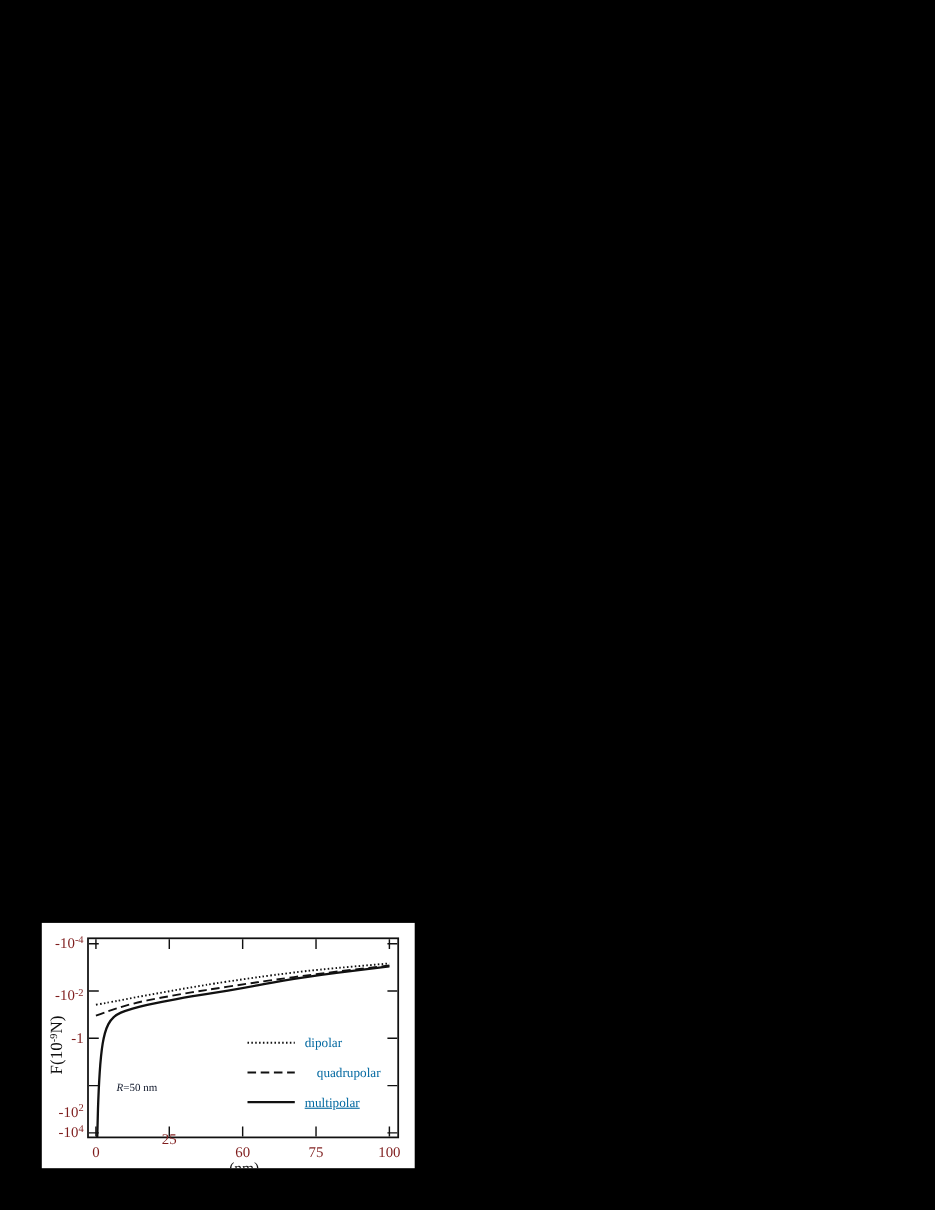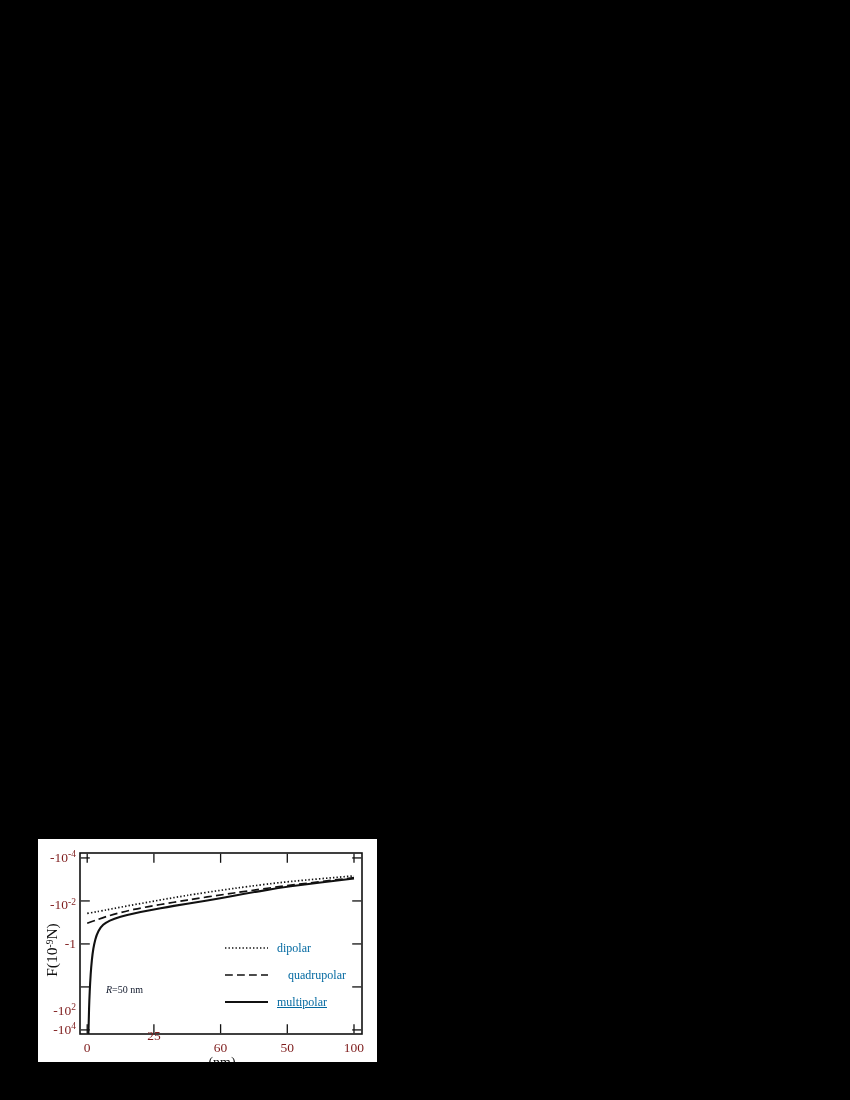--- a/index.html
+++ b/index.html
@@ -61,21 +61,21 @@
     </svg>
 
   <div class="ylabel"><span>F(10</span><span class="sup">-9</span><span>N)</span></div>
 
   <div class="annotation"><span class="it">R</span><span>=50 nm</span></div>
 
   <div class="xlabel">(nm)</div>
 <div class="tick-label xtick" style="left: 29.2034px; top: 201px;">0</div>
     <div class="tick-label xtick" style="left: 95.9016px; top: 189px;">25</div>
     <div class="tick-label xtick" style="left: 162.6px; top: 201px;">60</div>
-    <div class="tick-label xtick" style="left: 229.298px; top: 201px;">50</div>
+    <div class="tick-label xtick" style="left: 229.298px; top: 201px;">75</div>
     <div class="tick-label xtick" style="left: 295.996px; top: 201px;">100</div>
     <div class="tick-label ytick" style="right: 301px; top: 9.94418px;"><span>-10</span><span class="sup">-4</span></div>
     <div class="tick-label ytick" style="right: 301px; top: 57px;"><span>-10</span><span class="sup">-2</span></div>
     <div class="tick-label ytick" style="right: 301px; top: 95.9299px;"><span>-1</span></div>
     <div class="tick-label ytick" style="right: 301px; top: 138.923px; margin-top: 24px;"><span>-10</span><span class="sup">2</span></div>
     <div class="tick-label ytick" style="right: 301px; top: 181.916px;"><span>-10</span><span class="sup">4</span></div>
     <div class="legend-label" style="left: 239px; top: 100px;">dipolar</div>
     <div class="legend-label" style="left: 239px; top: 127px; margin-left: 11px;">quadrupolar</div>
     <div class="legend-label" style="left: 239px; top: 154px; text-decoration: underline;">multipolar</div>
   </div>

